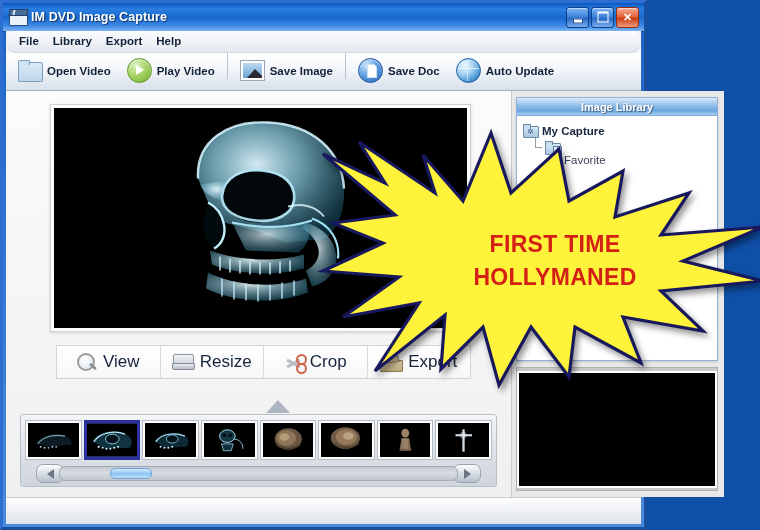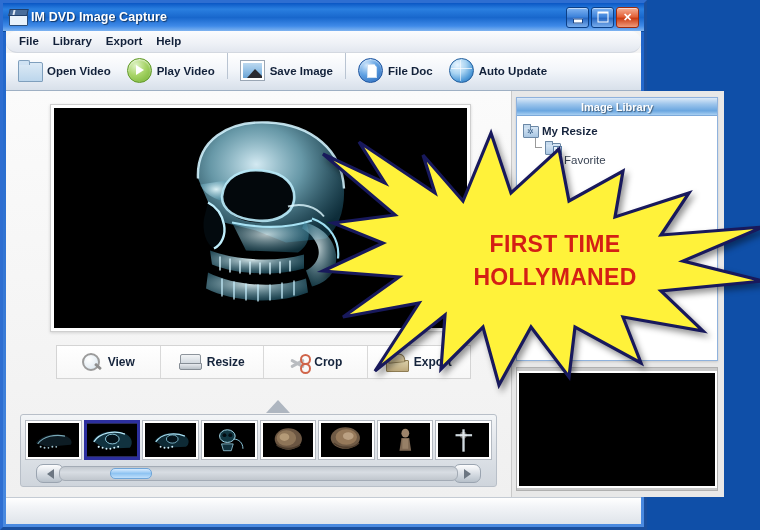--- a/index.html
+++ b/index.html
@@ -143,21 +143,21 @@
   .actionbar{
     margin:13px 40px 0 50px;display:flex;border:1px solid #d4d4d4;
     background:#fbfbfb;
   }
   .act{
     flex:1 1 0;height:32px;display:flex;align-items:center;justify-content:center;
     border-right:1px solid #d9d9d9;cursor:default;
     background:linear-gradient(to bottom,#ffffff 0%,#f7f7f7 100%);
   }
   .act:last-child{border-right:0;}
-  .act-label{font-size:12px;font-weight:bold;color:#15243c;margin-left:6px;}
+  .act-label{font-size:17px;font-weight:normal;color:#15243c;margin-left:6px;}
   
   .ic-mag{width:20px;height:19px;}
   .ic-mag .lens{position:absolute;left:0;top:0;width:14px;height:14px;border-radius:50%;border:2px solid #9c9c9c;background:radial-gradient(circle at 35% 32%,#ffffff,#e3ecf3 70%,#c6d4de);}
   .ic-mag .hdl{position:absolute;left:12px;top:12px;width:8px;height:3px;background:#8e8e8e;transform:rotate(42deg);border-radius:1px;}
   .ic-scan{width:22px;height:16px;}
   .ic-scan .top{position:absolute;left:1px;top:0;width:19px;height:9px;background:linear-gradient(to bottom,#f2f4f6,#cfd6dd);border:1px solid #8d949c;border-radius:2px 2px 0 0;}
   .ic-scan .base{position:absolute;left:0;top:9px;width:21px;height:5px;background:linear-gradient(to bottom,#e7eaee,#b9c0c8);border:1px solid #868d95;border-radius:0 0 2px 2px;}
   .ic-scis{width:20px;height:18px;}
   .ic-scis .b1{position:absolute;left:2px;top:9px;width:15px;height:3px;background:#b9bcc0;transform:rotate(-28deg);border-radius:2px;}
   .ic-scis .b2{position:absolute;left:2px;top:9px;width:15px;height:3px;background:#b9bcc0;transform:rotate(28deg);border-radius:2px;}
@@ -312,21 +312,21 @@
         <div class="ico ic-pic">
             <div class="sky">
               <div class="mt"></div>
             </div>
           </div>
         <div class="tb-label">Save Image</div>
       </div>
       <div class="tb-sep"></div>
       <div class="tb-btn">
         <div class="ico ic-help"></div>
-        <div class="tb-label">File Doc</div>
+        <div class="tb-label">Save Doc</div>
       </div>
       <div class="tb-btn">
         <div class="ico ic-globe"></div>
         <div class="tb-label">Auto Update</div>
       </div>
     </div>
 
     <div class="body">
 
       <div class="left-pane">
@@ -551,21 +551,21 @@
           <div class="lib-header">
             <div class="lib-title">Image Library</div>
           </div>
           <div class="lib-body">
             <div class="tree-row">
               <div class="ic-libfolder">
                 <div class="fb"></div>
                   <div class="ft"></div>
                   <div class="star">✲</div>
               </div>
-              <div class="tree-label">My Resize</div>
+              <div class="tree-label">My Capture</div>
             </div>
             <div class="tree-row child">
               <div class="tw-elbow"></div>
               <div class="ic-libfolder">
                 <div class="fb"></div>
                   <div class="ft"></div>
                   <div class="plus">+</div>
               </div>
               <div class="tree-label sub">Favorite</div>
             </div>

